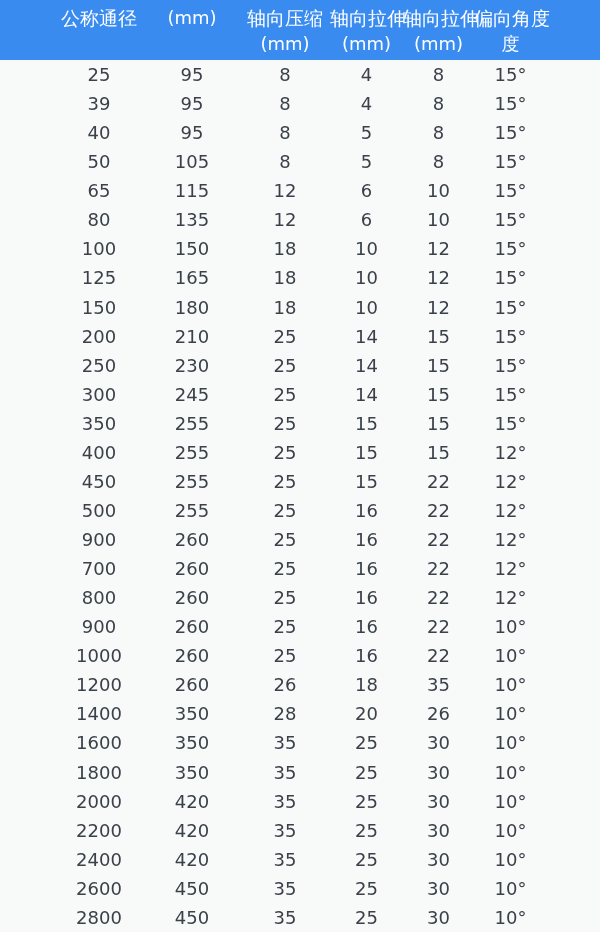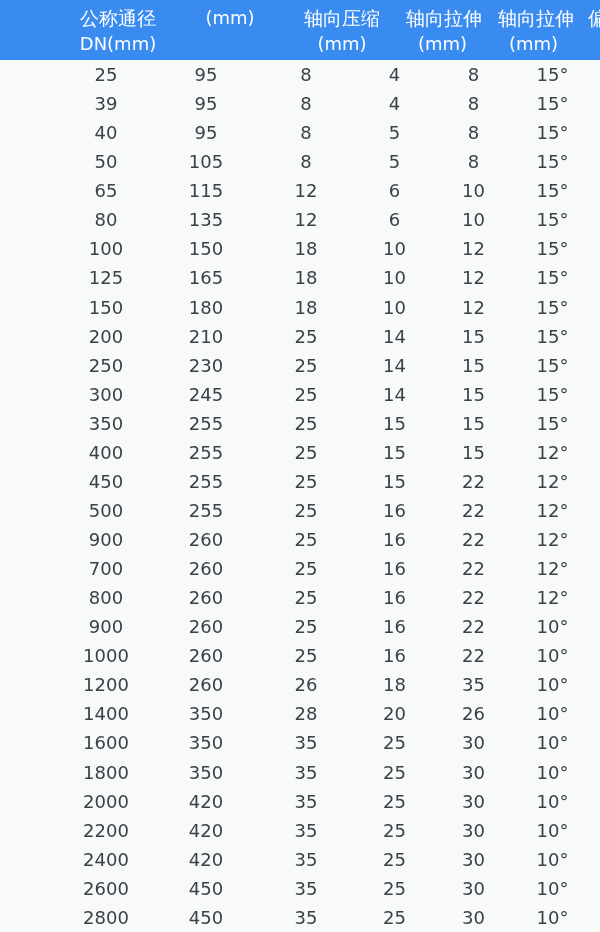--- a/index.html
+++ b/index.html
@@ -18,54 +18,51 @@
     overflow:hidden;
   }
   
   .thead{
     height:60px;flex:0 0 60px;
     background:#3a8bf0;
     color:#fdfeff;
     display:grid;
     grid-template-columns:var(--cols);
     align-content:center;
-    gap:19px;
   }
   .hcell{text-align:center;}
   .hcell:first-child{grid-column:2;}
   .hline1{font-size:19px;line-height:26px;white-space:nowrap;}
   .hline2{font-size:18px;line-height:25px;white-space:nowrap;}
   
   .tbody{
     flex:1;
     display:flex;flex-direction:column;
     color:#3a4149;
   }
   .trow{
     flex:1;
     display:grid;
     grid-template-columns:var(--cols);
     align-items:center;
-    gap:7px;
   }
   .tcell{
     text-align:center;
     font-size:18px;
     white-space:nowrap;
   }
   .tcell:first-child{grid-column:2;}
 </style>
 </head>
 <body style="background: rgb(248, 249, 249);">
 
 <div class="page">
   <div class="thead" style="background: rgb(58, 139, 240); color: rgb(253, 254, 255);">
   <div class="hcell">
     <div class="hline1">公称通径</div>
-    <div class="hline2">DN(mm)</div>
   </div>
 
   <div class="hcell">
     <div class="hline2">(mm)</div>
   </div>
 
   <div class="hcell">
     <div class="hline1">轴向压缩</div>
     <div class="hline2">(mm)</div>
   </div>

